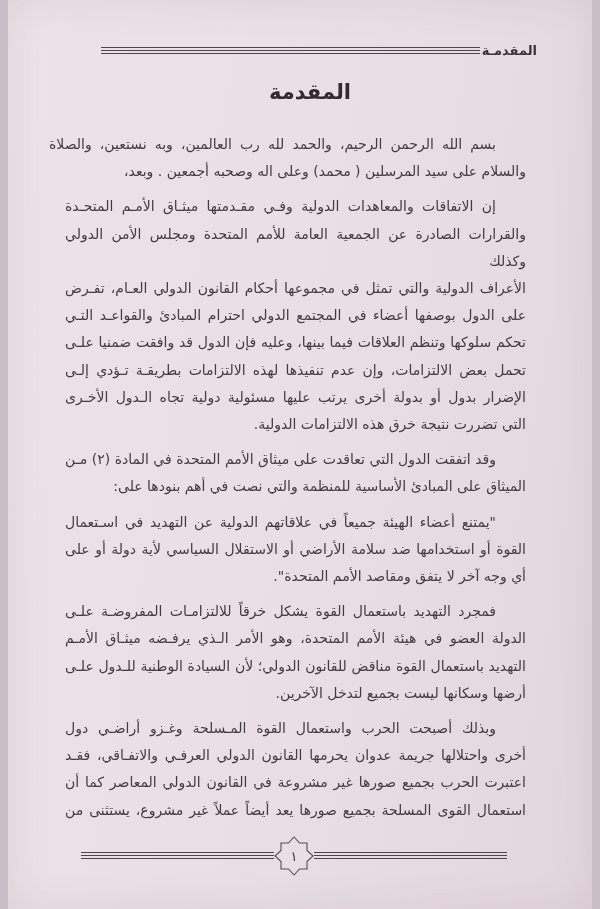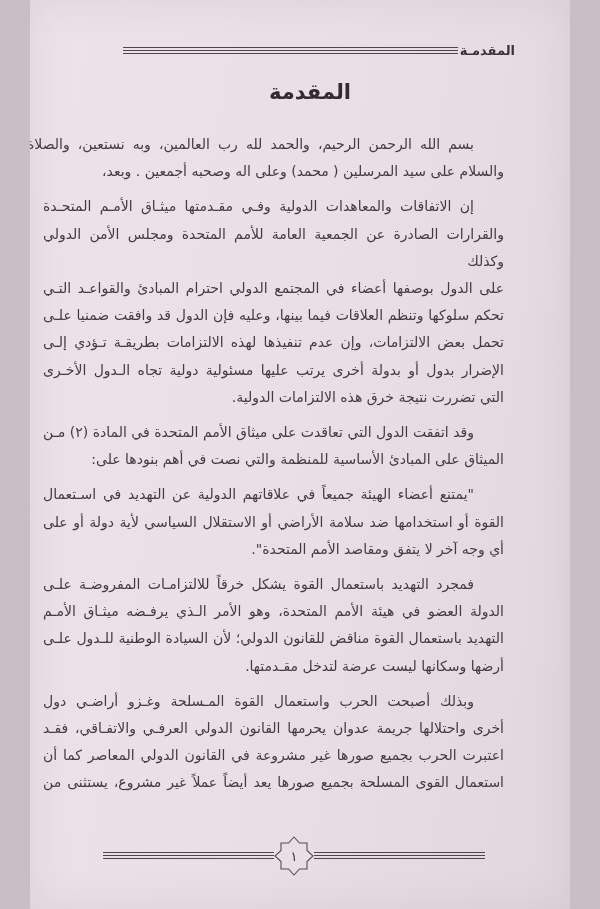--- a/index.html
+++ b/index.html
@@ -1,18 +1,18 @@
 <!DOCTYPE html>
 <html lang="ar"><head>
 <meta charset="utf-8">
 <style>
   html,body{margin:0;padding:0;background:#c9bec6;}
   .page{
     position:relative;
-    width:540px;height:909px;
+    width:584px;height:909px;
     margin:0 auto;
     background:linear-gradient(100deg,#ece2e8 0%,#e9dee5 55%,#e2d6de 100%);
     box-shadow:inset 0 0 40px rgba(120,95,110,.12);
     overflow:hidden;
     font-family:"DejaVu Sans",sans-serif;
     direction:rtl;
   }
   
   .running-head{
     position:absolute;top:44px;right:55px;left:93px;
@@ -72,40 +72,41 @@
   <div class="page-title">المقدمة</div>
 
   <div class="body-text">
     <div class="para">
         <div class="line first">بسم الله الرحمن الرحيم، والحمد لله رب العالمين، وبه نستعين، والصلاة</div>
         <div class="line last">والسلام على سيد المرسلين ( محمد) وعلى اله وصحبه أجمعين . وبعد،</div>
       </div>
     <div class="para">
         <div class="line first">إن الاتفاقات والمعاهدات الدولية وفـي مقـدمتها ميثـاق الأمـم المتحـدة</div>
         <div class="line">والقرارات الصادرة عن الجمعية العامة للأمم المتحدة ومجلس الأمن الدولي وكذلك</div>
+        <div class="line">الأعراف الدولية والتي تمثل في مجموعها أحكام القانون الدولي العـام، تفـرض</div>
         <div class="line">على الدول بوصفها أعضاء في المجتمع الدولي احترام المبادئ والقواعـد التـي</div>
         <div class="line">تحكم سلوكها وتنظم العلاقات فيما بينها، وعليه فإن الدول قد وافقت ضمنيا علـى</div>
         <div class="line">تحمل بعض الالتزامات، وإن عدم تنفيذها لهذه الالتزامات بطريقـة تـؤدي إلـى</div>
         <div class="line">الإضرار بدول أو بدولة أخرى يرتب عليها مسئولية دولية تجاه الـدول الأخـرى</div>
         <div class="line last">التي تضررت نتيجة خرق هذه الالتزامات الدولية.</div>
       </div>
     <div class="para">
         <div class="line first">وقد اتفقت الدول التي تعاقدت على ميثاق الأمم المتحدة في المادة (٢) مـن</div>
         <div class="line last">الميثاق على المبادئ الأساسية للمنظمة والتي نصت في أهم بنودها على:</div>
       </div>
     <div class="para">
         <div class="line first">"يمتنع أعضاء الهيئة جميعاً في علاقاتهم الدولية عن التهديد في اسـتعمال</div>
         <div class="line">القوة أو استخدامها ضد سلامة الأراضي أو الاستقلال السياسي لأية دولة أو على</div>
         <div class="line last">أي وجه آخر لا يتفق ومقاصد الأمم المتحدة".</div>
       </div>
     <div class="para">
         <div class="line first">فمجرد التهديد باستعمال القوة يشكل خرقاً للالتزامـات المفروضـة علـى</div>
         <div class="line">الدولة العضو في هيئة الأمم المتحدة، وهو الأمر الـذي يرفـضه ميثـاق الأمـم</div>
         <div class="line">التهديد باستعمال القوة مناقض للقانون الدولي؛ لأن السيادة الوطنية للـدول علـى</div>
-        <div class="line last">أرضها وسكانها ليست عرضة لتدخل مقـدمتها.</div>
+        <div class="line last">أرضها وسكانها ليست بجميع لتدخل الآخرين.</div>
       </div>
     <div class="para">
         <div class="line first">وبذلك أصبحت الحرب واستعمال القوة المـسلحة وغـزو أراضـي دول</div>
         <div class="line">أخرى واحتلالها جريمة عدوان يحرمها القانون الدولي العرفـي والاتفـاقي، فقـد</div>
         <div class="line">اعتبرت الحرب بجميع صورها غير مشروعة في القانون الدولي المعاصر كما أن</div>
         <div class="line">استعمال القوى المسلحة بجميع صورها يعد أيضاً عملاً غير مشروع، يستثنى من</div>
       </div>
   </div>
 
   <div class="footer">

